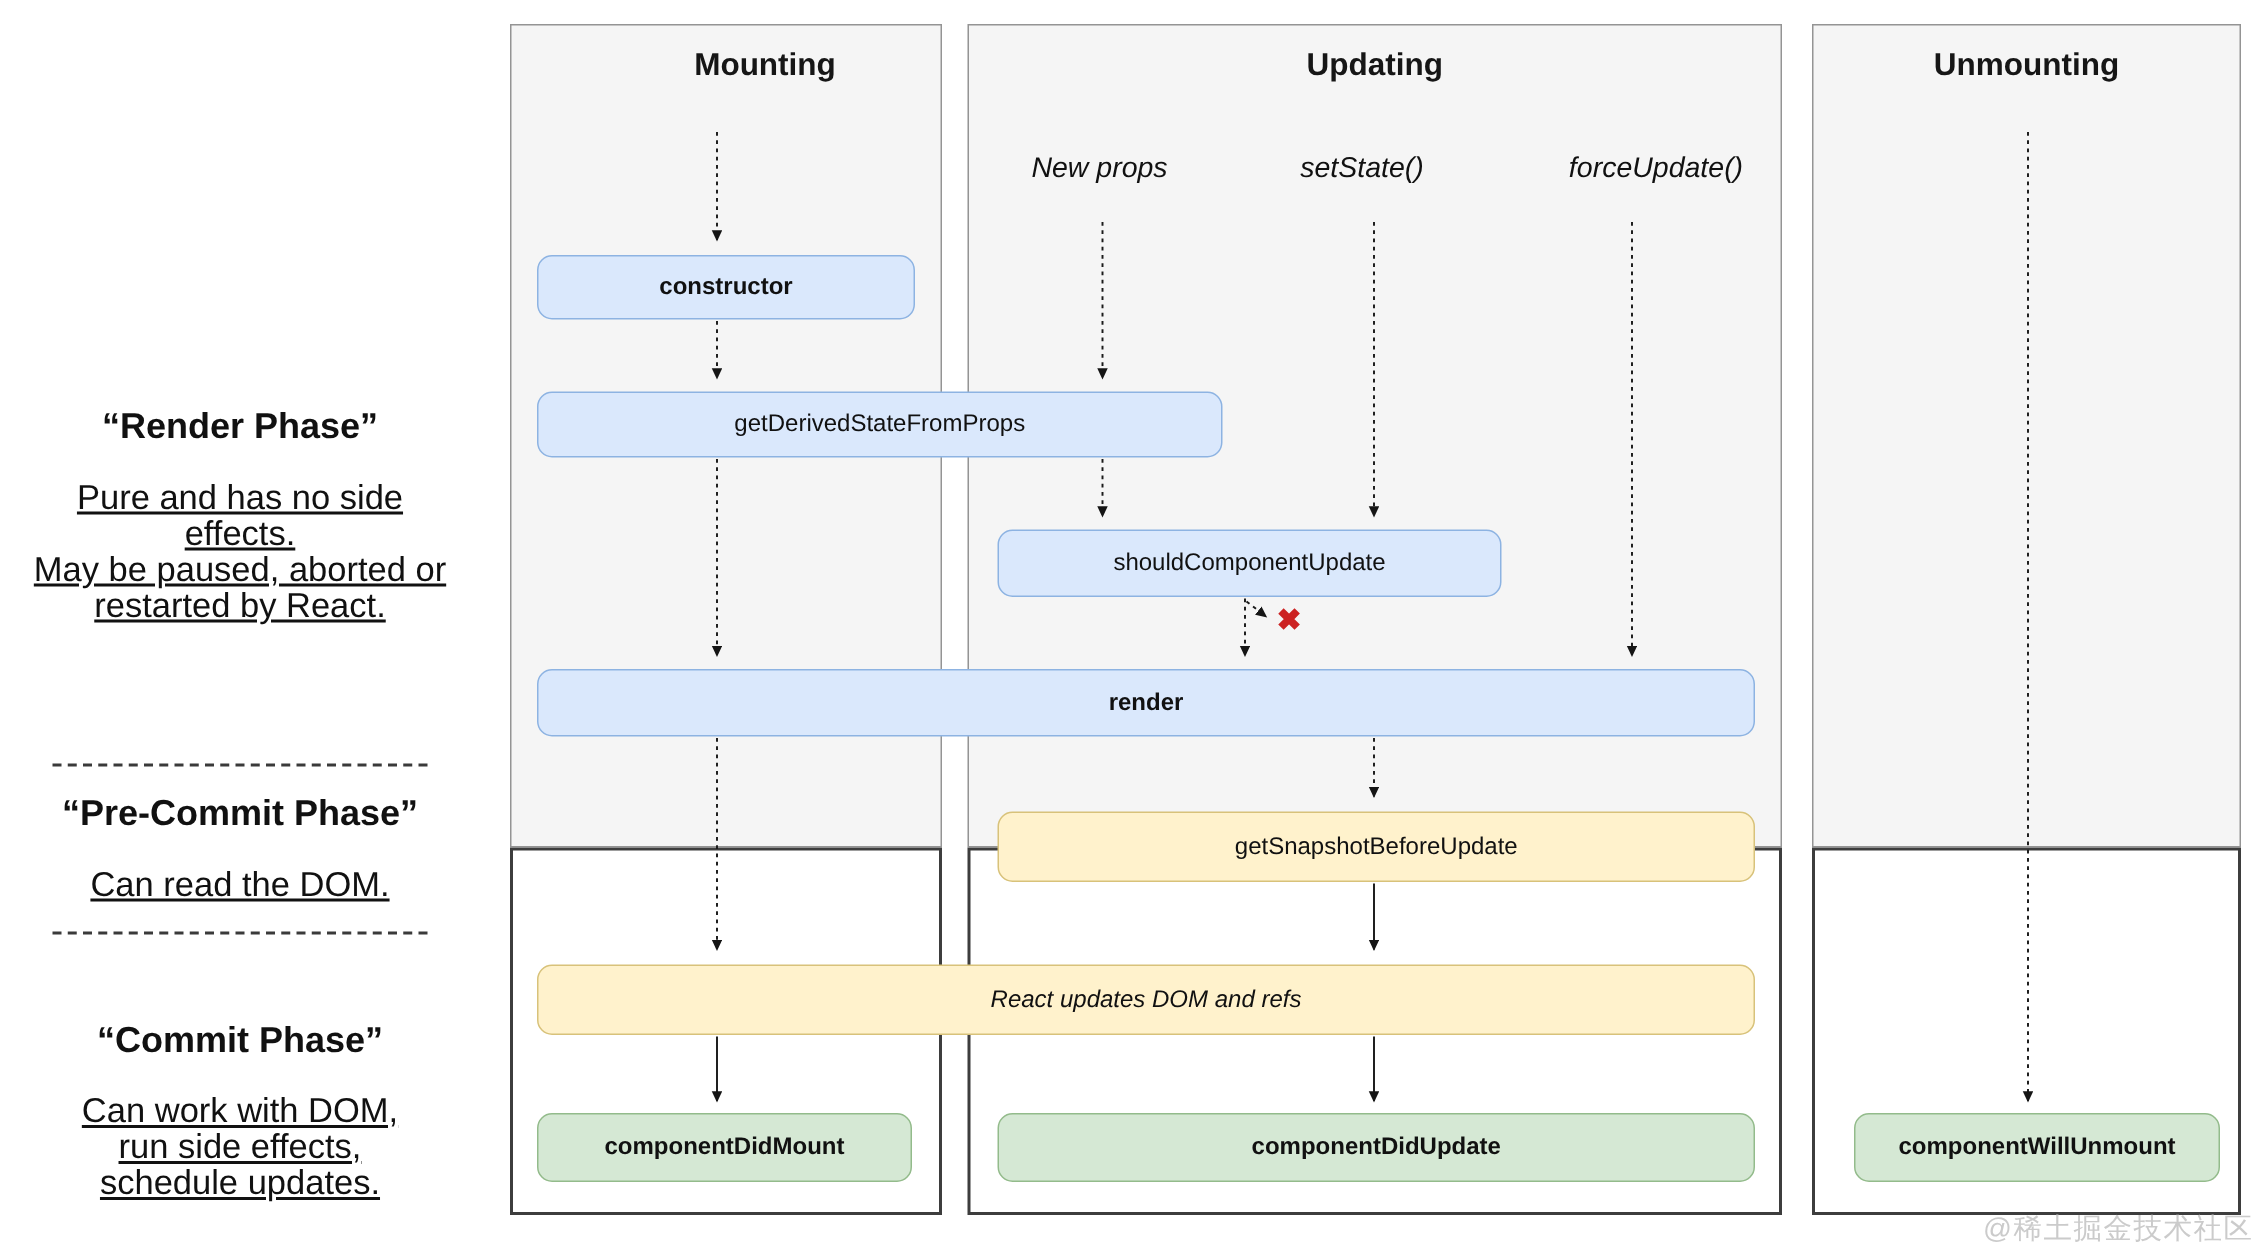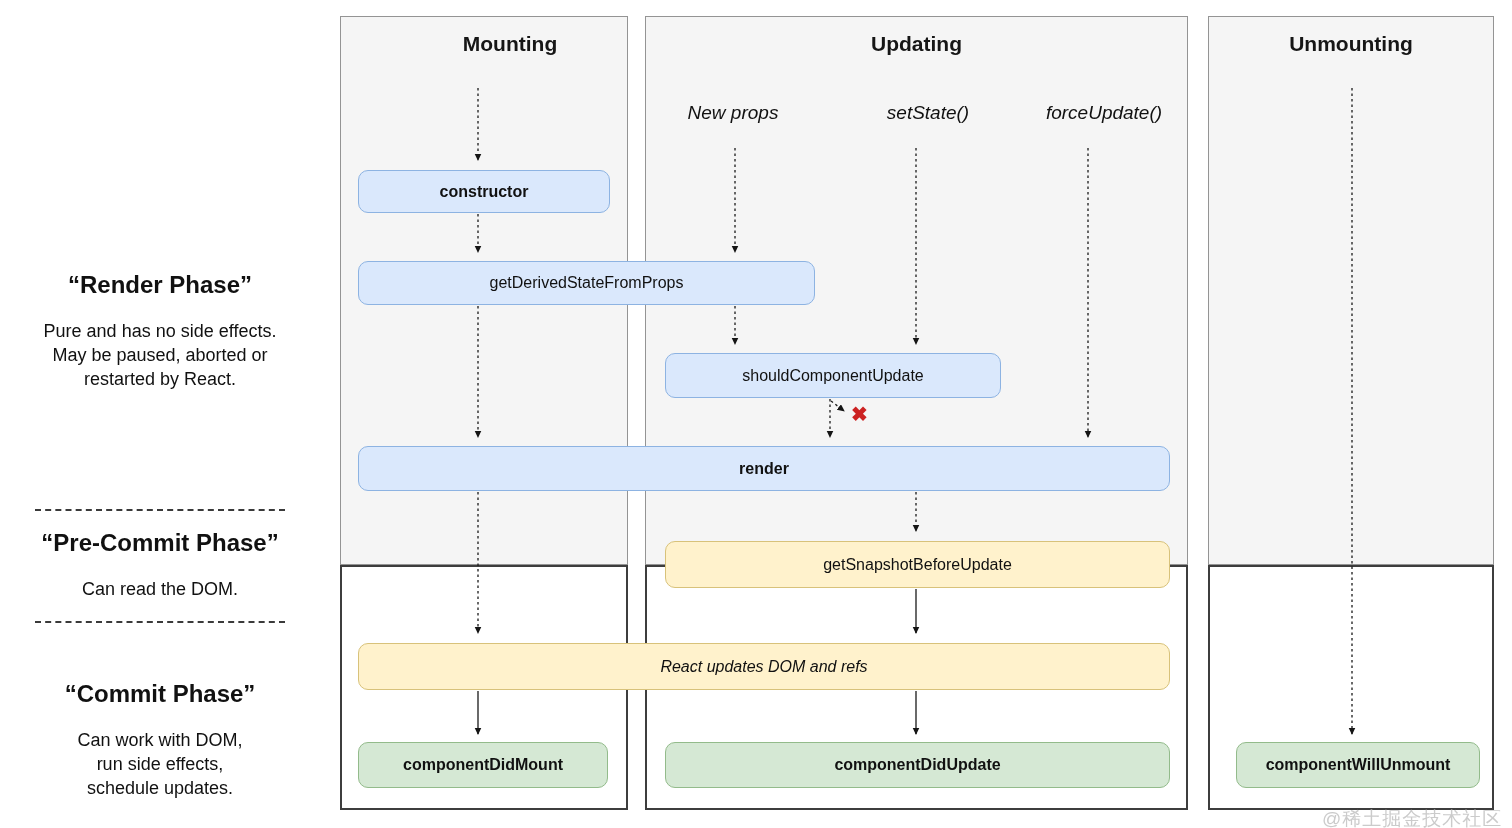--- a/index.html
+++ b/index.html
@@ -11,21 +11,21 @@
   
   .col-rect { position: absolute; }
   .col-top { background: var(--phase-bg, #f5f5f5); border: 1px solid #949494; }
   .col-bottom { background: #ffffff; border: 2px solid #3d3d3d; }
 
   .col-title { position: absolute; text-align: center; font-size: 21px; font-weight: bold; color: #161616; }
 
   
   .phase-block { position: absolute; width: 280px; left: 20px; text-align: center; }
   .phase-title { font-size: 24px; font-weight: bold; color: #111; }
-  .phase-desc { font-size: 18px; line-height: 24px; color: #111; white-space: pre-line; }
+  .phase-desc { font-size: 23px; line-height: 24px; color: #111; white-space: pre-line; text-decoration: underline; }
   .dashed-divider { position: absolute; left: 35px; width: 250px; height: 0; border-top: 2px dashed #3a3a3a; }
 
   
   .trigger { position: absolute; top: 102px; transform: translateX(-50%); font-size: 19px; font-style: italic; color: #111; white-space: nowrap; }
 
   
   .node { position: absolute; border-radius: 10px; display: flex; align-items: center; justify-content: center;
           font-size: 16px; color: #111; z-index: 3; border: 1px solid; }
   .node-blue   { background: var(--lifecycle-box, #dae8fc); border-color: var(--lifecycle-border, #8db3e2); }
   .node-yellow { background: var(--side-effect-box, #fff2cc); border-color: var(--side-effect-border, #d8c27a); }
@@ -80,21 +80,21 @@
   <div class="phase-block" style="top:680px;">
     <div class="phase-title">“Commit Phase”</div>
   </div>
   <div class="phase-block" style="top:728px;">
     <div class="phase-desc">Can work with DOM,
 run side effects,
 schedule updates.</div>
   </div>
 
   <div class="trigger" style="left:733px;">New props</div>
-  <div class="trigger" style="left:908px;margin-left:20px;">setState()</div>
+  <div class="trigger" style="left:908px;">setState()</div>
   <div class="trigger" style="left:1104px;">forceUpdate()</div>
 
   <svg class="arrows" width="1512" height="828" viewBox="0 0 1512 828">
     <defs>
       <marker id="ah" markerWidth="9" markerHeight="8" refX="6.5" refY="3.5" orient="auto" markerUnits="userSpaceOnUse">
         <path d="M0,0 L7.5,3.5 L0,7 z" fill="#151515"></path>
       </marker>
     </defs>
     <g stroke="#1a1a1a" stroke-width="1.3" fill="none">
       <path stroke-dasharray="2.5 3" marker-end="url(#ah)" d="M478 88 V160"></path>

